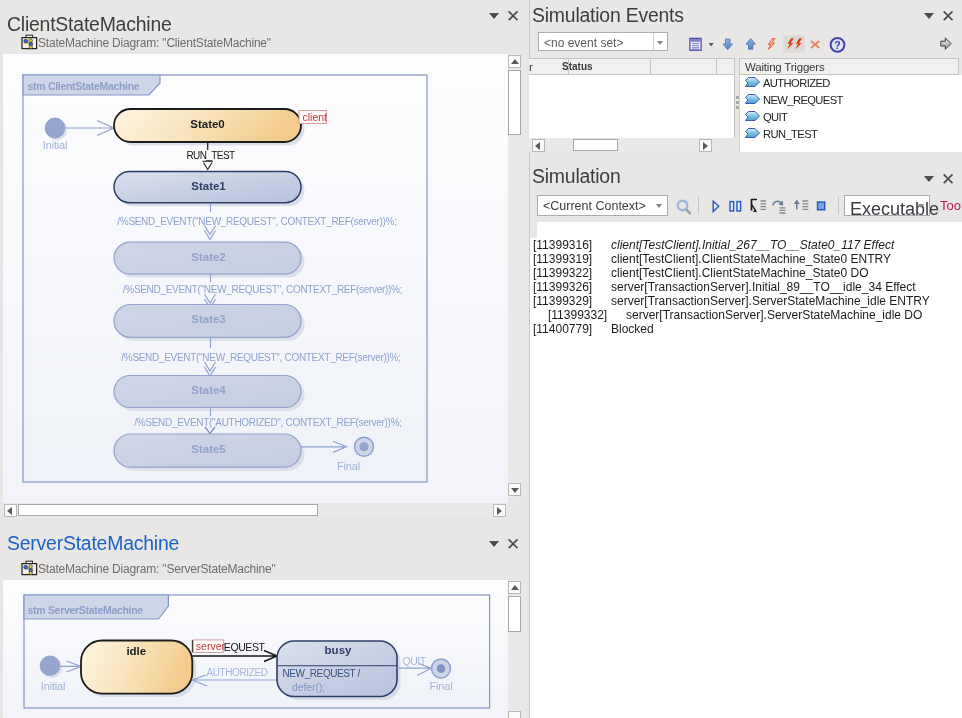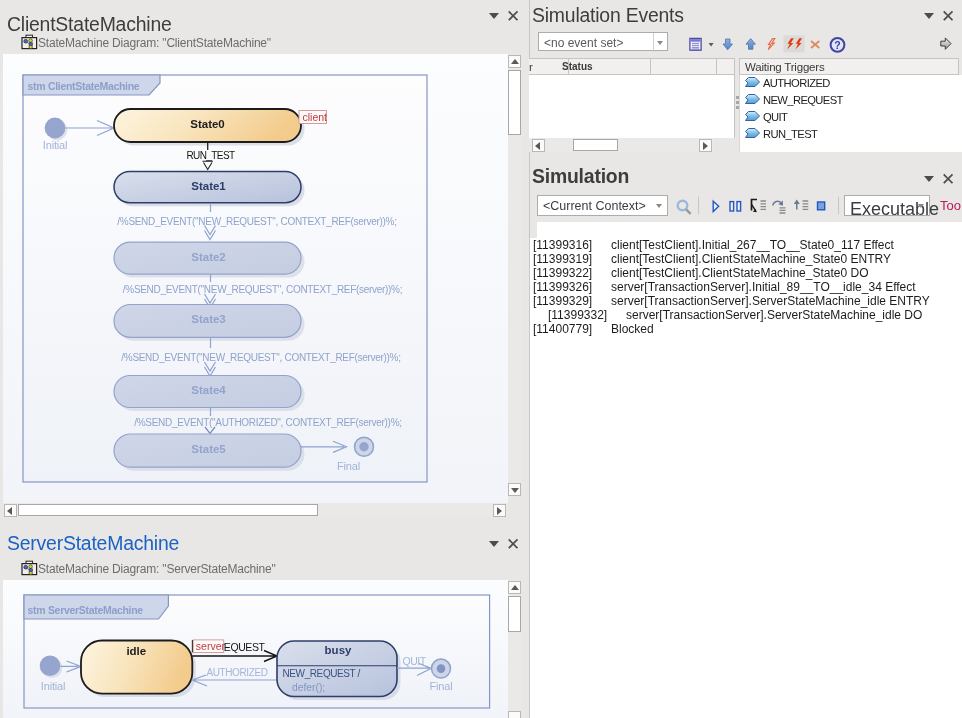--- a/index.html
+++ b/index.html
@@ -288,21 +288,21 @@
  <path d="M6.5 56.5 L9.5 53.5 H16 L20.5 58 L16 62.5 H6.5 L9 59 Z"></path>
 </g>
 <g font-size="11.2" letter-spacing="-0.6" fill="#222">
  <text x="24" y="12">AUTHORIZED</text>
  <text x="24" y="29">NEW_REQUEST</text>
  <text x="24" y="46">QUIT</text>
  <text x="24" y="63">RUN_TEST</text>
 </g>
 </svg>
 
-<div class="ttl" style="left:532px; top:165px;font-weight:bold;">Simulation</div>
+<div class="ttl" style="left:532px; top:165px;">Simulation</div>
 <div class="chev" style="left:923.5px; top:176.4px;"></div>
 <div class="xbtn" style="left:941px; top:169px;">✕</div>
 
 <div class="combo" style="left:537px; top:195px; width:131px; height:21px;">
   <span style="position:absolute; left:5px; top:3px; font-size:12.5px; color:#3c3c44;">&lt;Current Context&gt;</span>
   <span class="tri" style="right:5px; top:8px; border-left:3.5px solid transparent; border-right:3.5px solid transparent; border-top:4px solid #8a8886;"></span>
 </div>
 <svg class="abs" style="left:670px; top:190px;" width="172" height="32" viewBox="0 0 172 32">
 
 <circle cx="12.5" cy="15.5" r="4.8" fill="none" stroke="#9cb8da" stroke-width="2.4"></circle>
@@ -334,19 +334,19 @@
 </svg>
 <div class="combo" style="left:844px; top:195px; width:86px; height:21px;">
   <span style="position:absolute; left:5px; top:3px; font-size:18px; color:#3c3c44;">Executable</span>
   <span class="tri" style="right:5px; top:8px; border-left:3.5px solid transparent; border-right:3.5px solid transparent; border-top:4px solid #8a8886;"></span>
 </div>
 <div class="abs" style="left:940px; top:198px; font-size:13px; color:#be185d;">Too</div>
 
 <div class="white" style="left:537px; top:222px; width:425px; height:16px;"></div>
 <div class="white" style="left:530px; top:238px; width:432px; height:480px;"></div>
 
-<div class="logline" style="left:533px; top:238px;">[11399316]<span style="position:absolute; left:78px;">client[TestClient].Initial_267__TO__State0_117 Effect</span></div>
+<div class="logline" style="left:533px; top:238px;">[11399316]<span style="position:absolute; left:78px;font-style:italic;">client[TestClient].Initial_267__TO__State0_117 Effect</span></div>
 <div class="logline" style="left:533px; top:252px;">[11399319]<span style="position:absolute; left:78px;">client[TestClient].ClientStateMachine_State0 ENTRY</span></div>
 <div class="logline" style="left:533px; top:266px;">[11399322]<span style="position:absolute; left:78px;">client[TestClient].ClientStateMachine_State0 DO</span></div>
 <div class="logline" style="left:533px; top:280px;">[11399326]<span style="position:absolute; left:78px;">server[TransactionServer].Initial_89__TO__idle_34 Effect</span></div>
 <div class="logline" style="left:533px; top:294px;">[11399329]<span style="position:absolute; left:78px;">server[TransactionServer].ServerStateMachine_idle ENTRY</span></div>
 <div class="logline" style="left:548px; top:308px;">[11399332]<span style="position:absolute; left:78px;">server[TransactionServer].ServerStateMachine_idle DO</span></div>
 <div class="logline" style="left:533px; top:322px;">[11400779]<span style="position:absolute; left:78px;">Blocked</span></div>
 
 </body></html>

